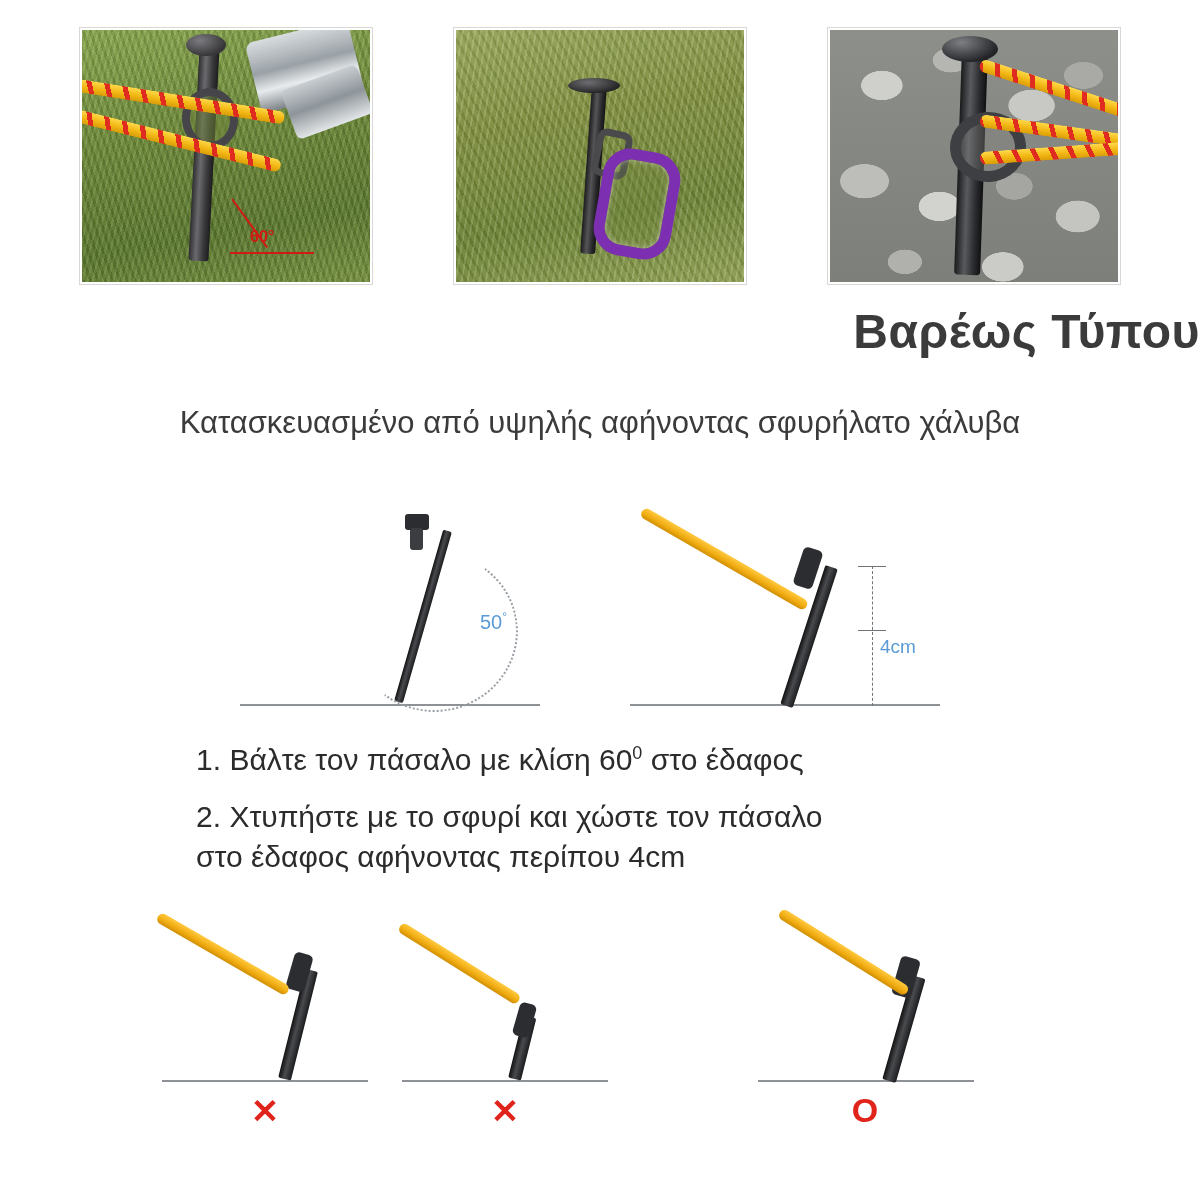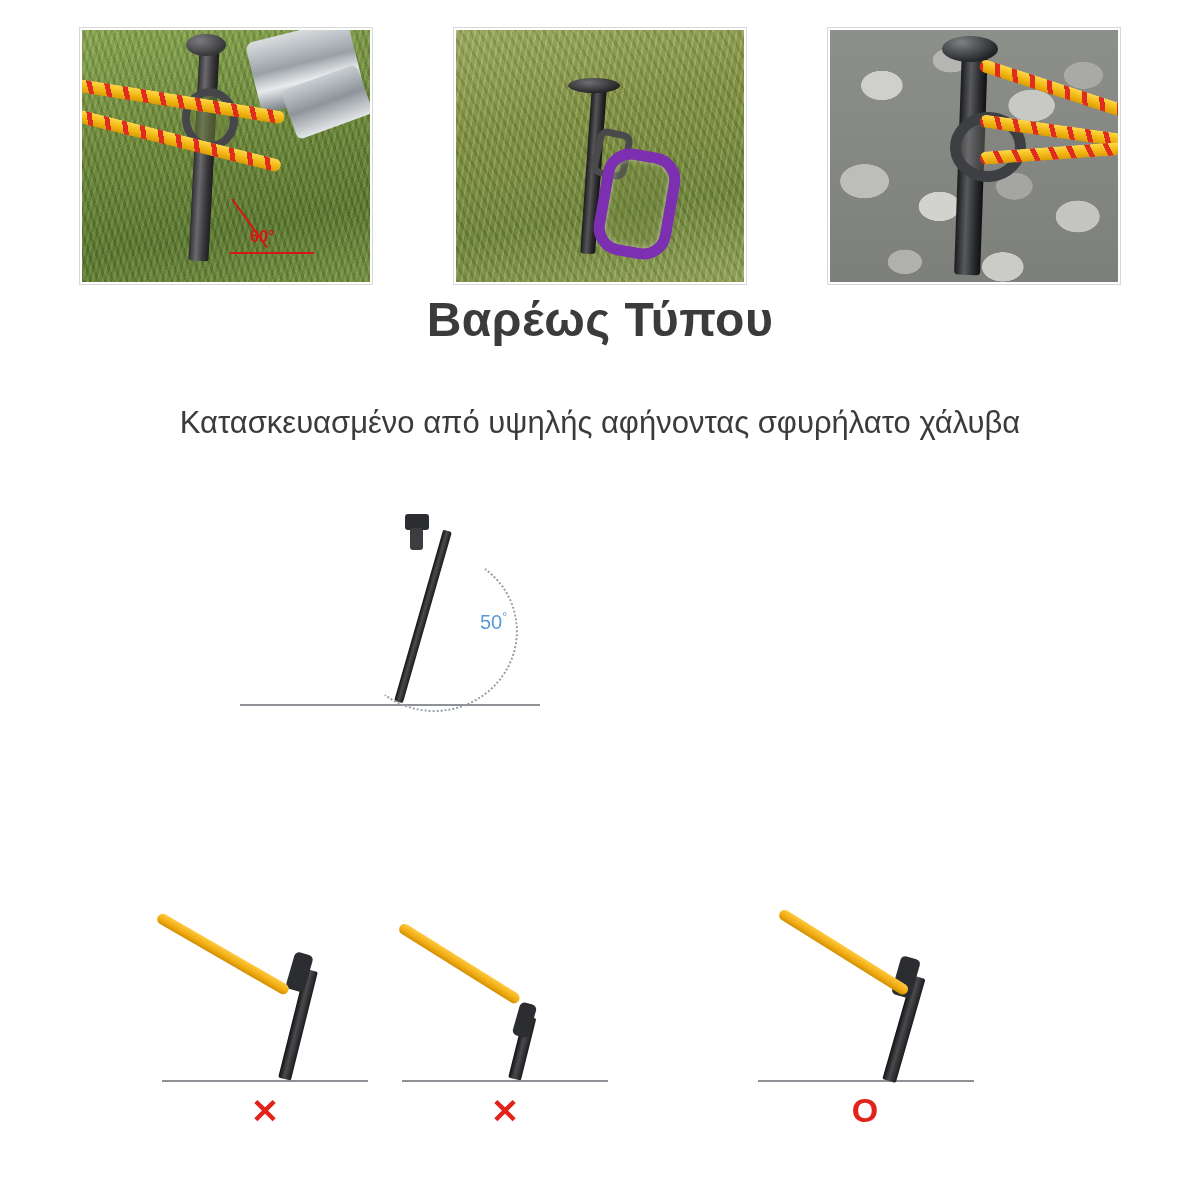--- a/index.html
+++ b/index.html
@@ -203,24 +203,24 @@
     background: rgba(130,130,128,0.4);
     transform: rotate(-4deg);
   }
   .p3-rope-a { left: 150px; top: 28px; width: 190px; transform: rotate(18deg); }
   .p3-rope-b { left: 150px; top: 84px; width: 190px; transform: rotate(8deg); }
   .p3-rope-c { left: 150px; top: 122px; width: 190px; transform: rotate(-4deg); }
 
   
   .title {
     position: absolute;
-    top: 292px;
+    top: 304px;
     left: 0;
     width: 1200px;
-    text-align: center;
+    text-align: right;
     font-size: 48px;
     font-weight: bold;
     color: #3b3b3b;
     letter-spacing: 0.5px;
   }
   .subtitle {
     position: absolute;
     top: 405px;
     left: 0;
     width: 1200px;
@@ -397,24 +397,43 @@
     <div class="ground dg-a-ground"></div>
     <div class="peg" style="left:164px; top:24px; width:9px; height:178px; transform:rotate(16deg); transform-origin:bottom center;"></div>
     <div class="peg-top" style="left:175px; top:14px; width:24px; height:16px;"></div>
     <div class="peg-top" style="left:180px; top:28px; width:13px; height:22px; background:#3c3d40;"></div>
     <div class="arc" style="left:122px; top:52px; width:162px; height:156px; transform:rotate(-8deg);"></div>
     <div class="deg-label" style="left:250px; top:110px;">
       <span>50</span><span class="deg-sup">°</span>
     </div>
   </div>
 
+  <div class="diag diag-b">
+    <div class="ground dg-b-ground"></div>
+    <div class="peg" style="left:160px; top:60px; width:13px; height:146px; transform:rotate(18deg); transform-origin:bottom center;"></div>
+    <div class="peg-top" style="left:178px; top:48px; width:20px; height:40px; background:#2c2d30; border-radius:5px; transform:rotate(18deg);"></div>
+    <div class="rope-d" style="left:22px; top:6px; width:190px; transform:rotate(30deg);"></div>
+    <div class="dim-line" style="left:252px; top:66px; height:140px;"></div>
+    <div class="dim-cap" style="left:238px; top:66px; width:28px;"></div>
+    <div class="dim-cap" style="left:238px; top:130px; width:28px;"></div>
+    <div class="dim-text" style="left:260px; top:136px;">4cm</div>
+  </div>
 
 </div>
 
 <div class="steps">
+  <div class="step">
+    <span>1.</span>
+    <span>Βάλτε τον πάσαλο με κλίση 60</span><span class="sup">0</span><span> στο έδαφος</span>
+  </div>
+  <div class="step step-2">
+    <span>2.</span>
+    <span>Χτυπήστε με το σφυρί και χώστε τον πάσαλο</span><br>
+    <span>στο έδαφος αφήνοντας περίπου 4cm</span>
+  </div>
 </div>
 
 <div class="examples">
 
   <div class="ex ex-1">
     <div class="ex-ground" style="left:12px; width:206px;"></div>
     <div class="peg" style="left:128px; top:62px; width:13px; height:112px; transform:rotate(14deg); transform-origin:bottom center;"></div>
     <div class="peg-top" style="left:140px; top:48px; width:19px; height:38px; background:#2c2d30; border-radius:5px; transform:rotate(16deg);"></div>
     <div class="rope-d" style="left:8px; top:6px; width:150px; transform:rotate(30deg);"></div>
     <div class="mark mark-bad">✕</div>

